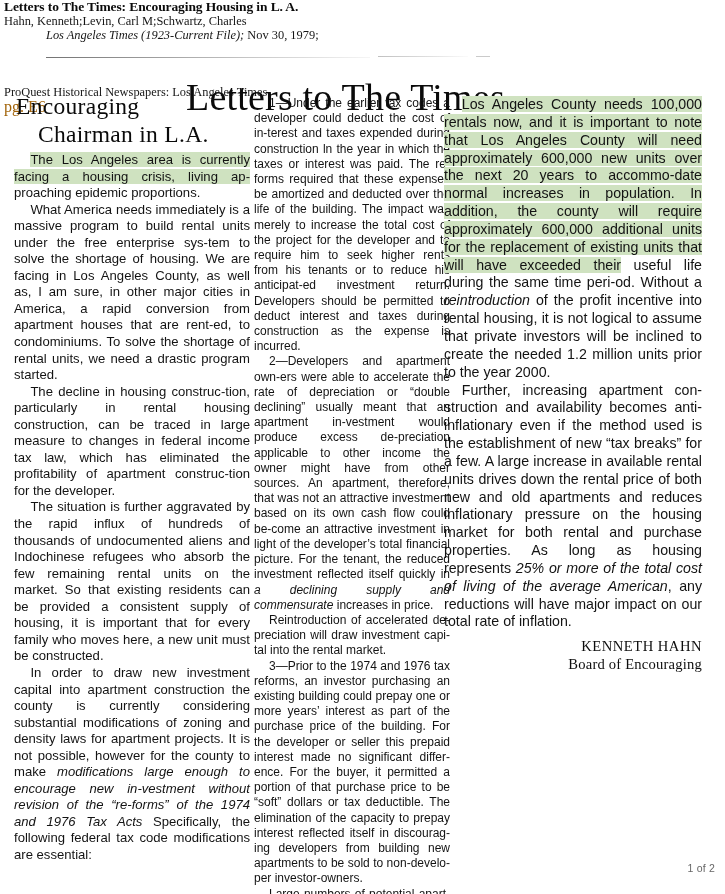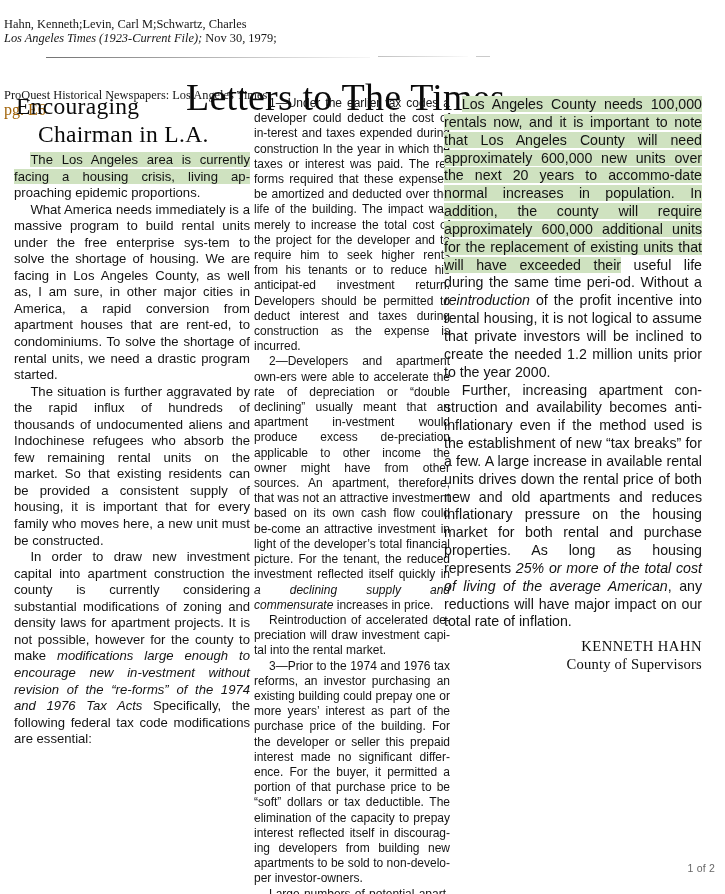--- a/index.html
+++ b/index.html
@@ -30,30 +30,30 @@
     font-size: 13.5px;
     line-height: 14px;
     letter-spacing: -0.1px;
     color: #0b0b0b;
     white-space: nowrap;
   }
   .pq-authors {
     font-size: 12.4px;
     line-height: 13.6px;
     color: #161616;
-    margin-top: 18px;
+    margin-top: 1px;
     white-space: nowrap;
   }
   .pq-pub {
     font-size: 12.4px;
     line-height: 13.6px;
     color: #161616;
     white-space: nowrap;
   }
-  .pq-pub .ital { font-style: italic; }
+  .pq-pub .ital { font-style: italic; margin-left: 42px; }
   .pq-db {
     font-size: 12.4px;
     line-height: 13.6px;
     color: #161616;
     white-space: nowrap;
     margin-top: 44px;
   }
   .pq-pg {
     font-size: 16px;
     line-height: 13.2px;
@@ -187,55 +187,57 @@
     font-family: "Liberation Sans", "DejaVu Sans", sans-serif;
     font-size: 10.5px;
     color: #666666;
     letter-spacing: 0.2px;
   }
 </style>
 </head>
 <body>
 
 <div class="pq-header">
+  <div class="pq-title">Letters to The Times: Encouraging Housing in L. A.</div>
   <div class="pq-authors">Hahn, Kenneth;Levin, Carl M;Schwartz, Charles</div>
   <div class="pq-pub"><span class="ital">Los Angeles Times (1923-Current File);</span><span> Nov 30, 1979;</span></div>
   <div class="pq-db">ProQuest Historical Newspapers: Los Angeles Times</div>
   <div class="pq-pg">pg. E6</div>
 </div>
 
 <div class="scan-rule"></div>
 <div class="scan-rule-b"></div>
 <div class="scan-rule-c"></div>
 
 <div class="masthead">Letters to The Times</div>
 
 <div class="headline">
   <span>Encouraging</span>
   <span class="hl2">Chairman in L.A.</span>
 </div>
 
 <div class="col" id="col-1">
   <p><span class="hl-green">The Los Angeles area is currently facing a housing crisis, living ap-</span><span>proaching epidemic proportions.</span></p>
   <p>What America needs immediately is a massive program to build rental units under the free enterprise sys-tem to solve the shortage of housing. We are facing in Los Angeles County, as well as, I am sure, in other major cities in America, a rapid conversion from apartment houses that are rent-ed, to condominiums. To solve the shortage of rental units, we need a drastic program started.</p>
+  <p>The decline in housing construc-tion, particularly in rental housing construction, can be traced in large measure to changes in federal income tax law, which has eliminated the profitability of apartment construc-tion for the developer.</p>
   <p>The situation is further aggravated by the rapid influx of hundreds of thousands of undocumented aliens and Indochinese refugees who absorb the few remaining rental units on the market. So that existing residents can be provided a consistent supply of housing, it is important that for every family who moves here, a new unit must be constructed.</p>
   <p><span>In order to draw new investment capital into apartment construction the county is currently considering substantial modifications of zoning and density laws for apartment projects. It is not possible, however for the county to make </span><span class="ital">modifications large enough to encourage new in-vestment without revision of the “re-forms” of the 1974 and 1976 Tax Acts</span><span> Specifically, the following federal tax code modifications are essential:</span></p>
 </div>
 
 <div class="col" id="col-2">
   <p>1—Under the earlier tax codes a developer could deduct the cost of in-terest and taxes expended during construction ln the year in which the taxes or interest was paid. The re-forms required that these expenses be amortized and deducted over the life of the building. The impact was merely to increase the total cost of the project for the developer and to require him to seek higher rents from his tenants or to reduce his anticipat-ed investment return. Developers should be permitted to deduct interest and taxes during construction as the expense is incurred.</p>
   <p><span>2—Developers and apartment own-ers were able to accelerate the rate of depreciation or “double declining” usually meant that an apartment in-vestment would produce excess de-preciation applicable to other income the owner might have from other sources. An apartment, therefore, that was not an attractive investment based on its own cash flow could be-come an attractive investment in light of the developer’s total financial picture. For the tenant, the reduced investment reflected itself quickly in </span><span class="ital">a declining supply and commensurate</span><span> increases in price.</span></p>
   <p>Reintroduction of accelerated de-preciation will draw investment capi-tal into the rental market.</p>
   <p>3—Prior to the 1974 and 1976 tax reforms, an investor purchasing an existing building could prepay one or more years’ interest as part of the purchase price of the building. For the developer or seller this prepaid interest made no significant differ-ence. For the buyer, it permitted a portion of that purchase price to be “soft” dollars or tax deductible. The elimination of the capacity to prepay interest reflected itself in discourag-ing developers from building new apartments to be sold to non-develo-per investor-owners.</p>
   <p>Large numbers of potential apart-ment owners were, therefore, dis-couraged from entering into the mar-ket place. Developers who formerly had built apartments for sale to oth-ers found themselves without buyers. The impact on the tenant was merely to reduce the supply, and therefore, to force up the price.</p>
 </div>
 
 <div class="col" id="col-3">
   <p><span class="hl-green">Los Angeles County needs 100,000 rentals now, and it is important to note that Los Angeles County will need approximately 600,000 new units over the next 20 years to accommo-date normal increases in population. In addition, the county will require approximately 600,000 additional units for the replacement of existing units that will have exceeded their</span><span> useful life during the same time peri-od. Without a </span><span class="ital">reintroduction</span><span> of the profit incentive into rental housing, it is not logical to assume that private investors will be inclined to create the needed 1.2 million units prior to the year 2000.</span></p>
   <p><span>Further, increasing apartment con-struction and availability becomes anti-inflationary even if the method used is the establishment of new “tax breaks” for a few. A large increase in available rental units drives down the rental price of both new and old apartments and reduces inflationary pressure on the housing market for both rental and purchase properties. As long as housing represents </span><span class="ital">25% or more of the total cost of living of the average American</span><span>, any reductions will have major impact on our total rate of inflation.</span></p>
 
   <div class="signature">
     <div class="name">KENNETH HAHN</div>
-    <div>County of Supervisors</div>
+    <div>Board of Encouraging</div>
   </div>
 </div>
 
 <div class="page-counter">1 of 2</div>
 
 </body></html>

